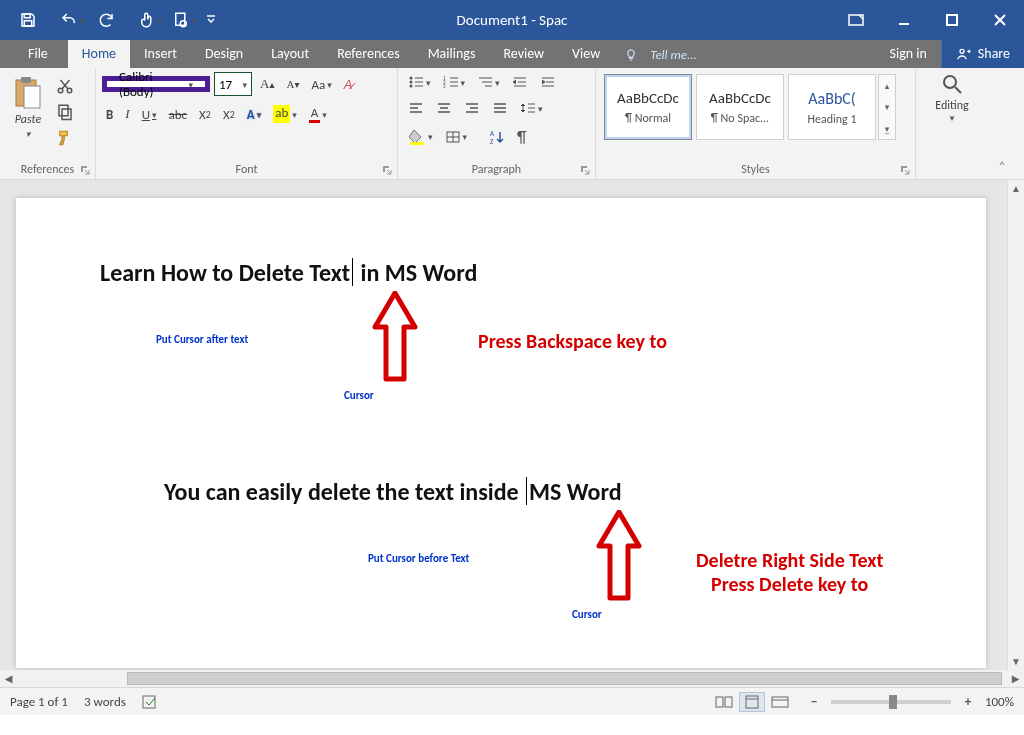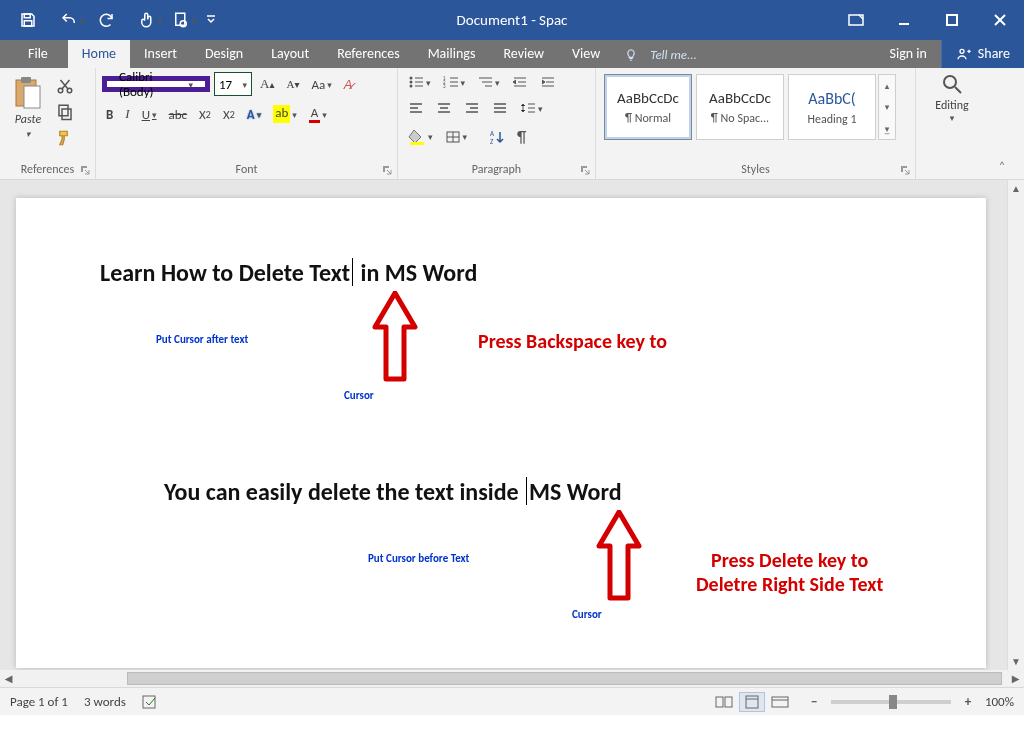--- a/index.html
+++ b/index.html
@@ -474,22 +474,22 @@
 
       <div style="height:40px;"></div>
 
       <div class="heading1" style="margin-left:64px;">
         <span>You can easily delete the text inside </span><span class="cursorbar"></span><span>MS Word</span>
       </div>
 
       <div style="position:relative; height:150px;">
         <div class="blue" style="position:absolute; left:256px; top:46px;margin-left:12px;">Put Cursor before Text</div>
         <div style="position:absolute; left:596px; top:42px; text-align:center;">
+          <div class="red">Deletre Right Side Text</div>
           <div class="red">Press Delete key to</div>
-          <div class="red">Deletre Right Side Text</div>
         </div>
         <svg class="arrow-svg" width="46" height="92" style="position:absolute; left:496px; top:4px;">
           <path d="M23 2 L43 36 L32 36 L32 88 L14 88 L14 36 L3 36 Z" fill="none" stroke="#d40000" stroke-width="5" stroke-linejoin="round"></path>
         </svg>
         <div class="blue" style="position:absolute; left:472px; top:102px;">Cursor</div>
       </div>
     </div>
   </div>
 
   <div class="vscroll">

